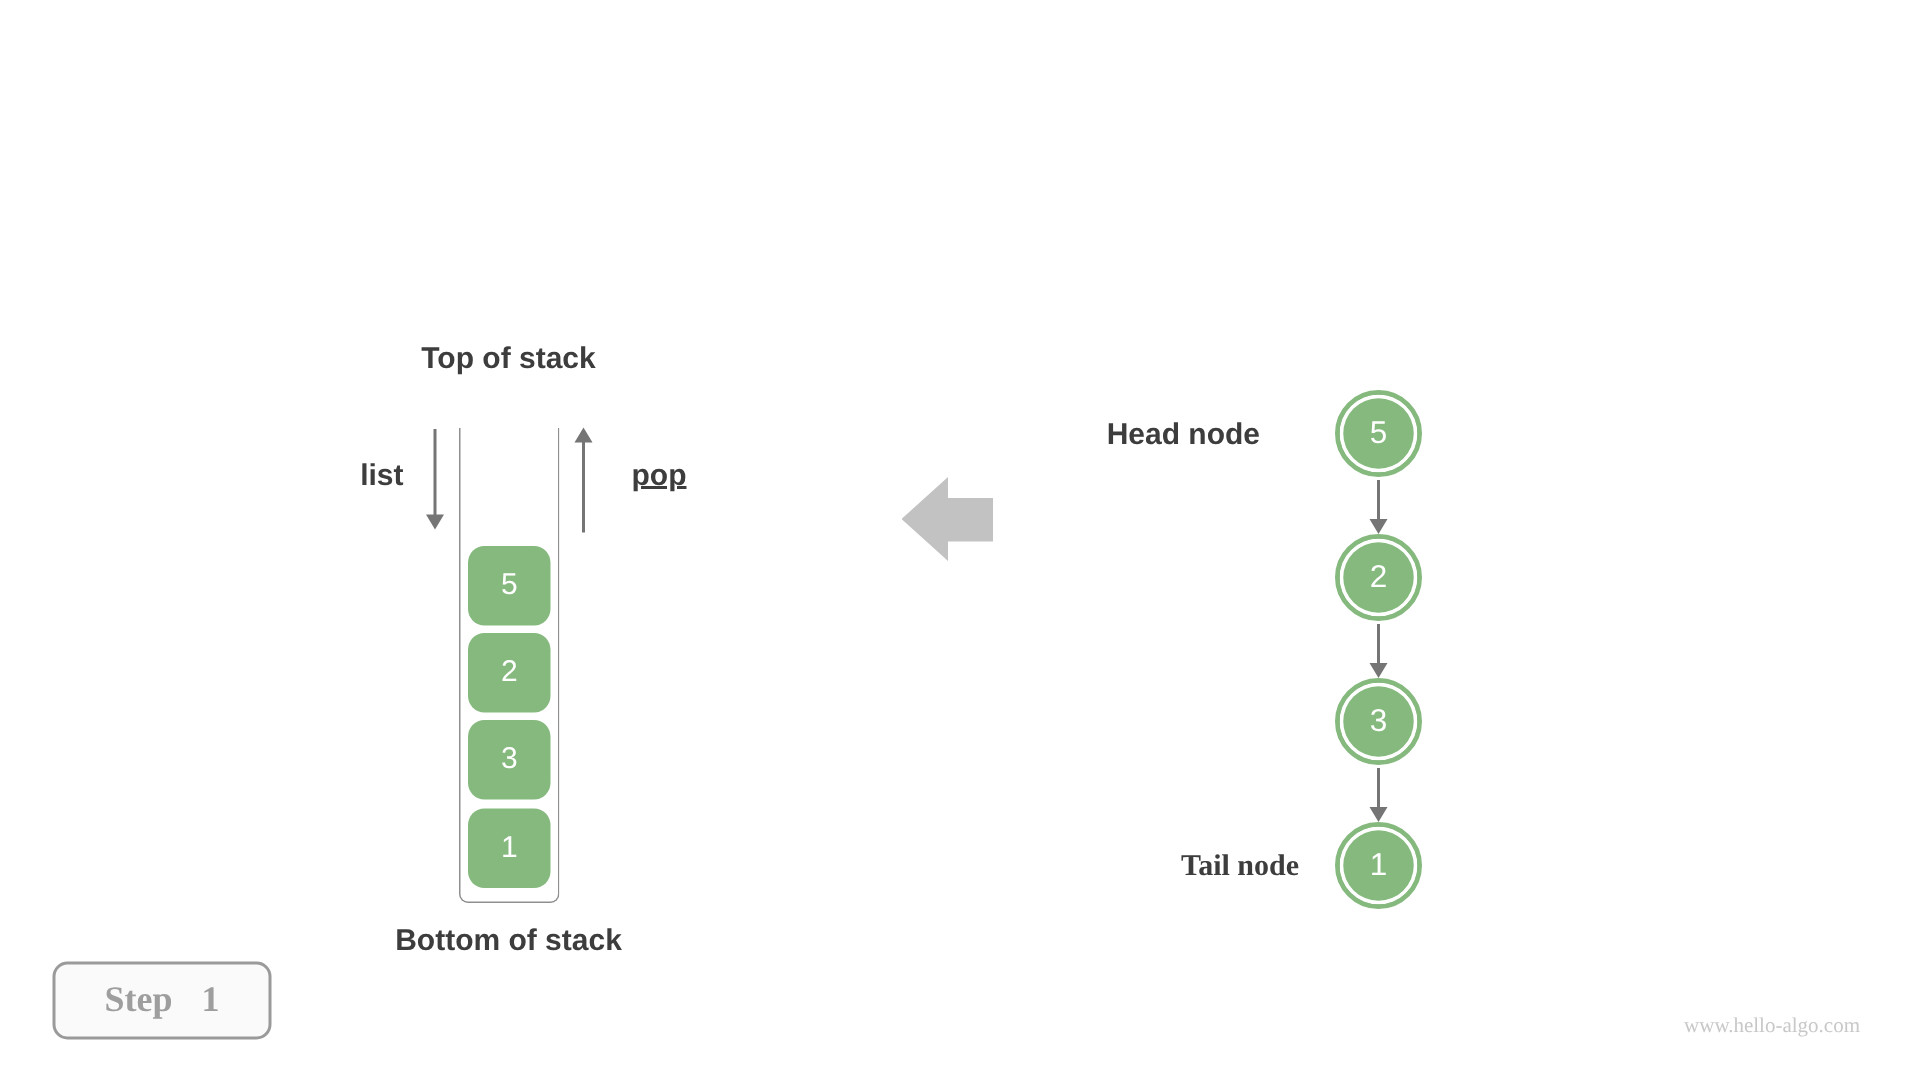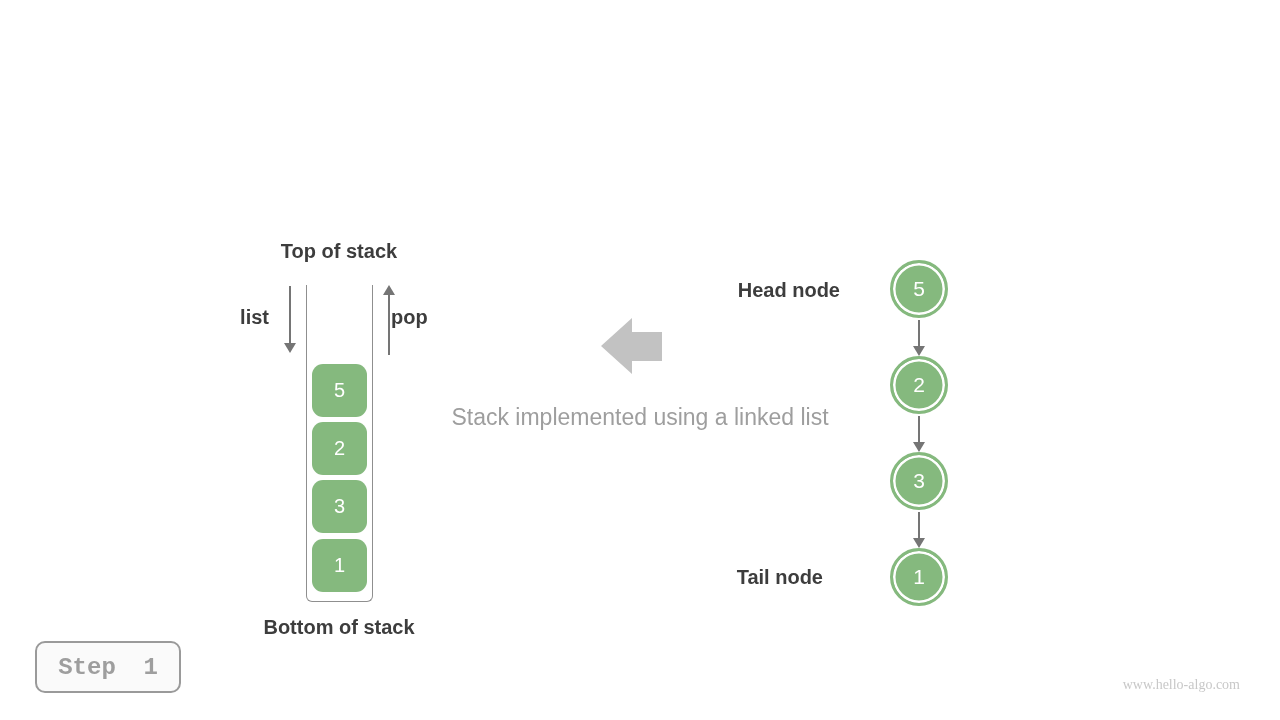--- a/index.html
+++ b/index.html
@@ -103,21 +103,21 @@
   }
 
   
   .step-badge {
     left: 35px; top: 641px;
     width: 146px; height: 52px;
     background: var(--badge-bg);
     border: 2px solid var(--badge-border);
     border-radius: 10px;
     color: var(--text-gray);
-    font-family: Liberation Mono, monospace;
+    font-family: Liberation Serif, serif;
     font-weight: bold;
     font-size: 24px;
     word-spacing: 0.55em;
     display: flex;
     align-items: center;
     justify-content: center;
   }
 
   
   .watermark {
@@ -126,51 +126,50 @@
     font-size: 14px;
     color: var(--watermark-gray);
     white-space: nowrap;
   }
 </style>
 </head>
 <body>
 
 <div class="canvas">
 
-  <div class="abs bold-label center" style="left:239px; top:240px; width:200px;">Top of stack</div>
+  <div class="abs bold-label center" style="left:239px; top:228px; width:200px;">Top of stack</div>
 
   <div class="abs stack-container"></div>
 
   <div class="abs" style="left:284px; top:286px; width:12px; height:67px;">
     <div class="v-line abs" style="left:5px; top:0; height:58px;"></div>
     <div class="tri-down abs" style="left:0; top:57px;"></div>
   </div>
 
   <div class="abs" style="left:383px; top:285px; width:12px; height:70px;">
     <div class="tri-up abs" style="left:0; top:0;"></div>
     <div class="v-line abs" style="left:5px; top:9px; height:61px;"></div>
   </div>
 
   <div class="abs bold-label right" style="left:169px; top:306px; width:100px;">list</div>
-  <div class="abs bold-label" style="left:391px; top:306px; width:80px;">pop</div>
+  <div class="abs bold-label" style="left:421px; top:306px; width:80px;text-decoration:underline;">pop</div>
 
   <div class="abs stack-item" style="top:364px;">5</div>
   <div class="abs stack-item" style="top:422px;">2</div>
   <div class="abs stack-item" style="top:480px;">3</div>
   <div class="abs stack-item" style="top:539px;">1</div>
 
   <div class="abs bold-label center" style="left:229px; top:616px; width:220px;">Bottom of stack</div>
 
   <svg class="abs" style="left:601px; top:318px;" width="62" height="57" viewBox="0 0 62 57">
     <polygon points="0,28 31,0 31,14 61,14 61,43 31,43 31,56" fill="var(--big-arrow-gray)"></polygon>
   </svg>
-  <div class="abs mid-text">Stack implemented using a linked list</div>
 
   <div class="abs bold-label right" style="left:680px; top:279px; width:160px;">Head node</div>
-  <div class="abs bold-label right" style="left:671px; top:566px; width:152px;">Tail node</div>
+  <div class="abs bold-label right" style="left:714px; top:566px; width:152px;font-family:Liberation Serif, serif;">Tail node</div>
 
   <div class="abs ll-node" style="top:260px;">5</div>
   <div class="abs ll-node" style="top:356px;">2</div>
   <div class="abs ll-node" style="top:452px;">3</div>
   <div class="abs ll-node" style="top:548px;">1</div>
 
   <div class="abs" style="left:913px; top:320px; width:12px; height:36px;">
     <div class="v-line abs" style="left:5px; top:0; height:27px;"></div>
     <div class="tri-down abs" style="left:0; top:26px;"></div>
   </div>

